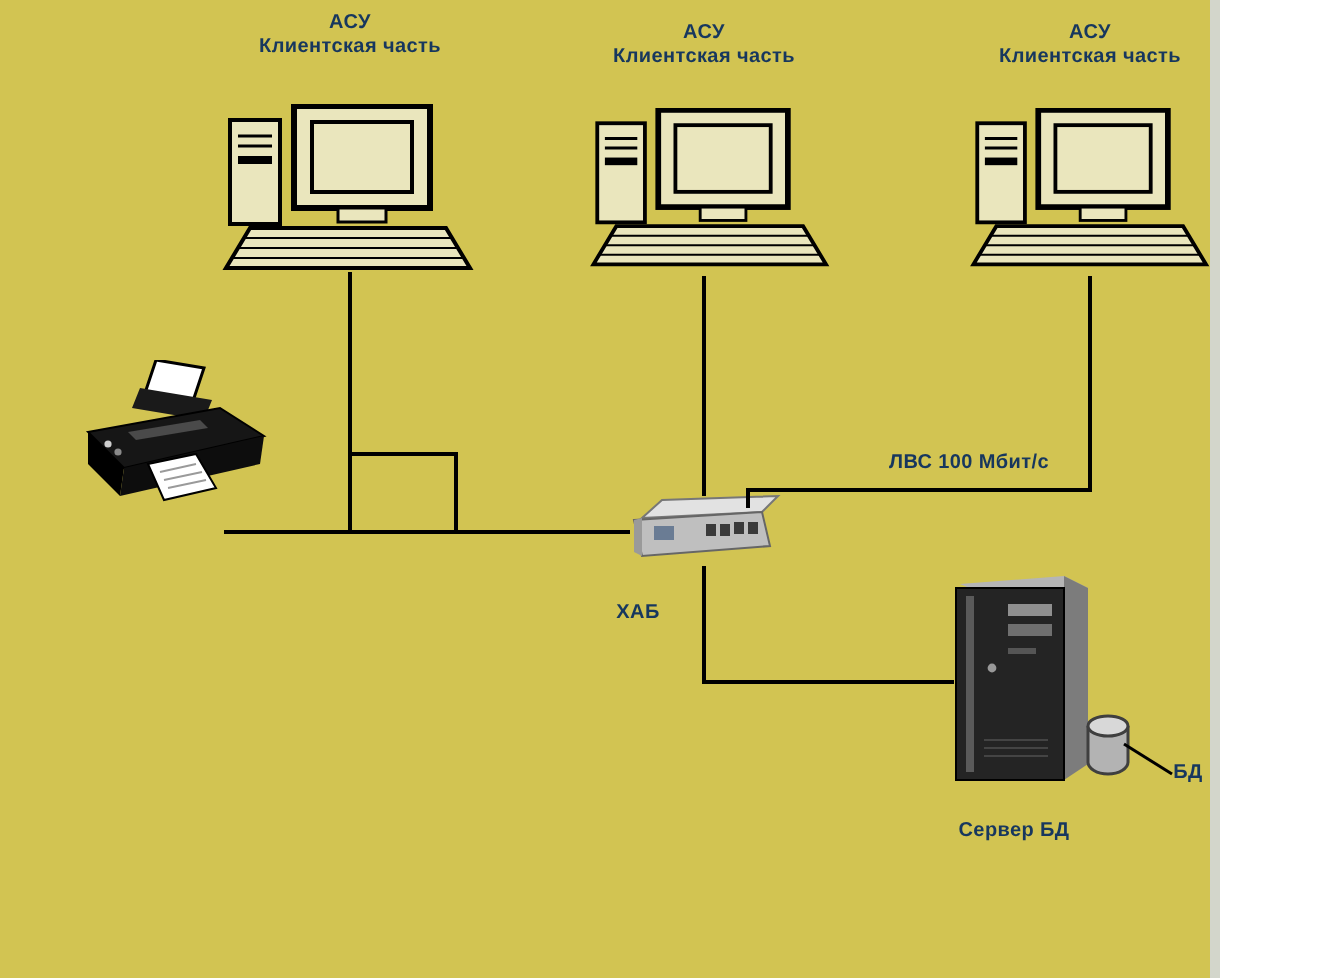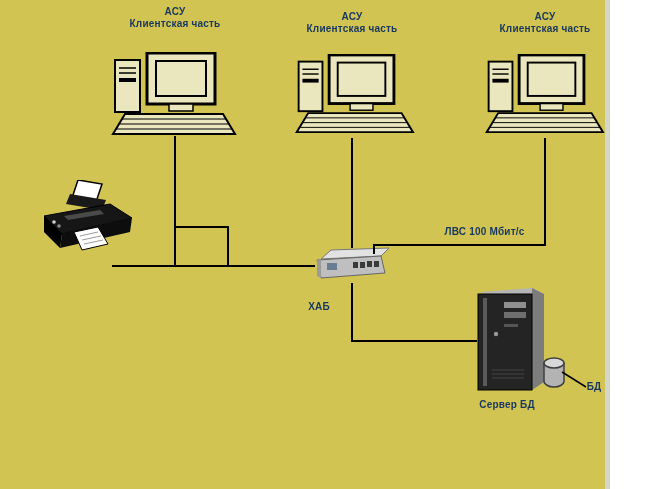--- a/index.html
+++ b/index.html
@@ -129,21 +129,21 @@
       <rect x="9" y="16" width="4" height="88" fill="#5a5a5a"></rect>
       <rect x="30" y="20" width="22" height="6" fill="#8f8f8f"></rect>
       <rect x="30" y="30" width="22" height="6" fill="#6f6f6f"></rect>
       <rect x="30" y="42" width="14" height="3" fill="#555555"></rect>
       <circle cx="22" cy="52" r="2.2" fill="#999999"></circle>
       <line x1="18" y1="88" x2="50" y2="88" stroke="#444" stroke-width="1"></line>
       <line x1="18" y1="92" x2="50" y2="92" stroke="#444" stroke-width="1"></line>
       <line x1="18" y1="96" x2="50" y2="96" stroke="#444" stroke-width="1"></line>
     </svg>
   </div>
-  <div class="lbl" style="left:467px;top:399px;width:80px;">Сервер БД</div>
+  <div class="lbl" style="left:467px;top:410px;width:80px;">Сервер БД</div>
 
   <div class="icon" style="left:542px;top:356px;">
     <svg width="24" height="32" viewBox="0 0 24 32">
       <path d="M2,7 L2,25 C2,28.3 6.5,31 12,31 C17.5,31 22,28.3 22,25 L22,7" fill="#b3b3b3" stroke="#3f3f3f" stroke-width="1.5"></path>
       <ellipse cx="12" cy="7" rx="10" ry="5" fill="#d8d8d8" stroke="#3f3f3f" stroke-width="1.5"></ellipse>
     </svg>
   </div>
   <div class="icon" style="left:556px;top:366px;">
     <svg width="34" height="26" viewBox="0 0 34 26">
       <line x1="6" y1="6" x2="30" y2="21" stroke="#000" stroke-width="1.5"></line>

